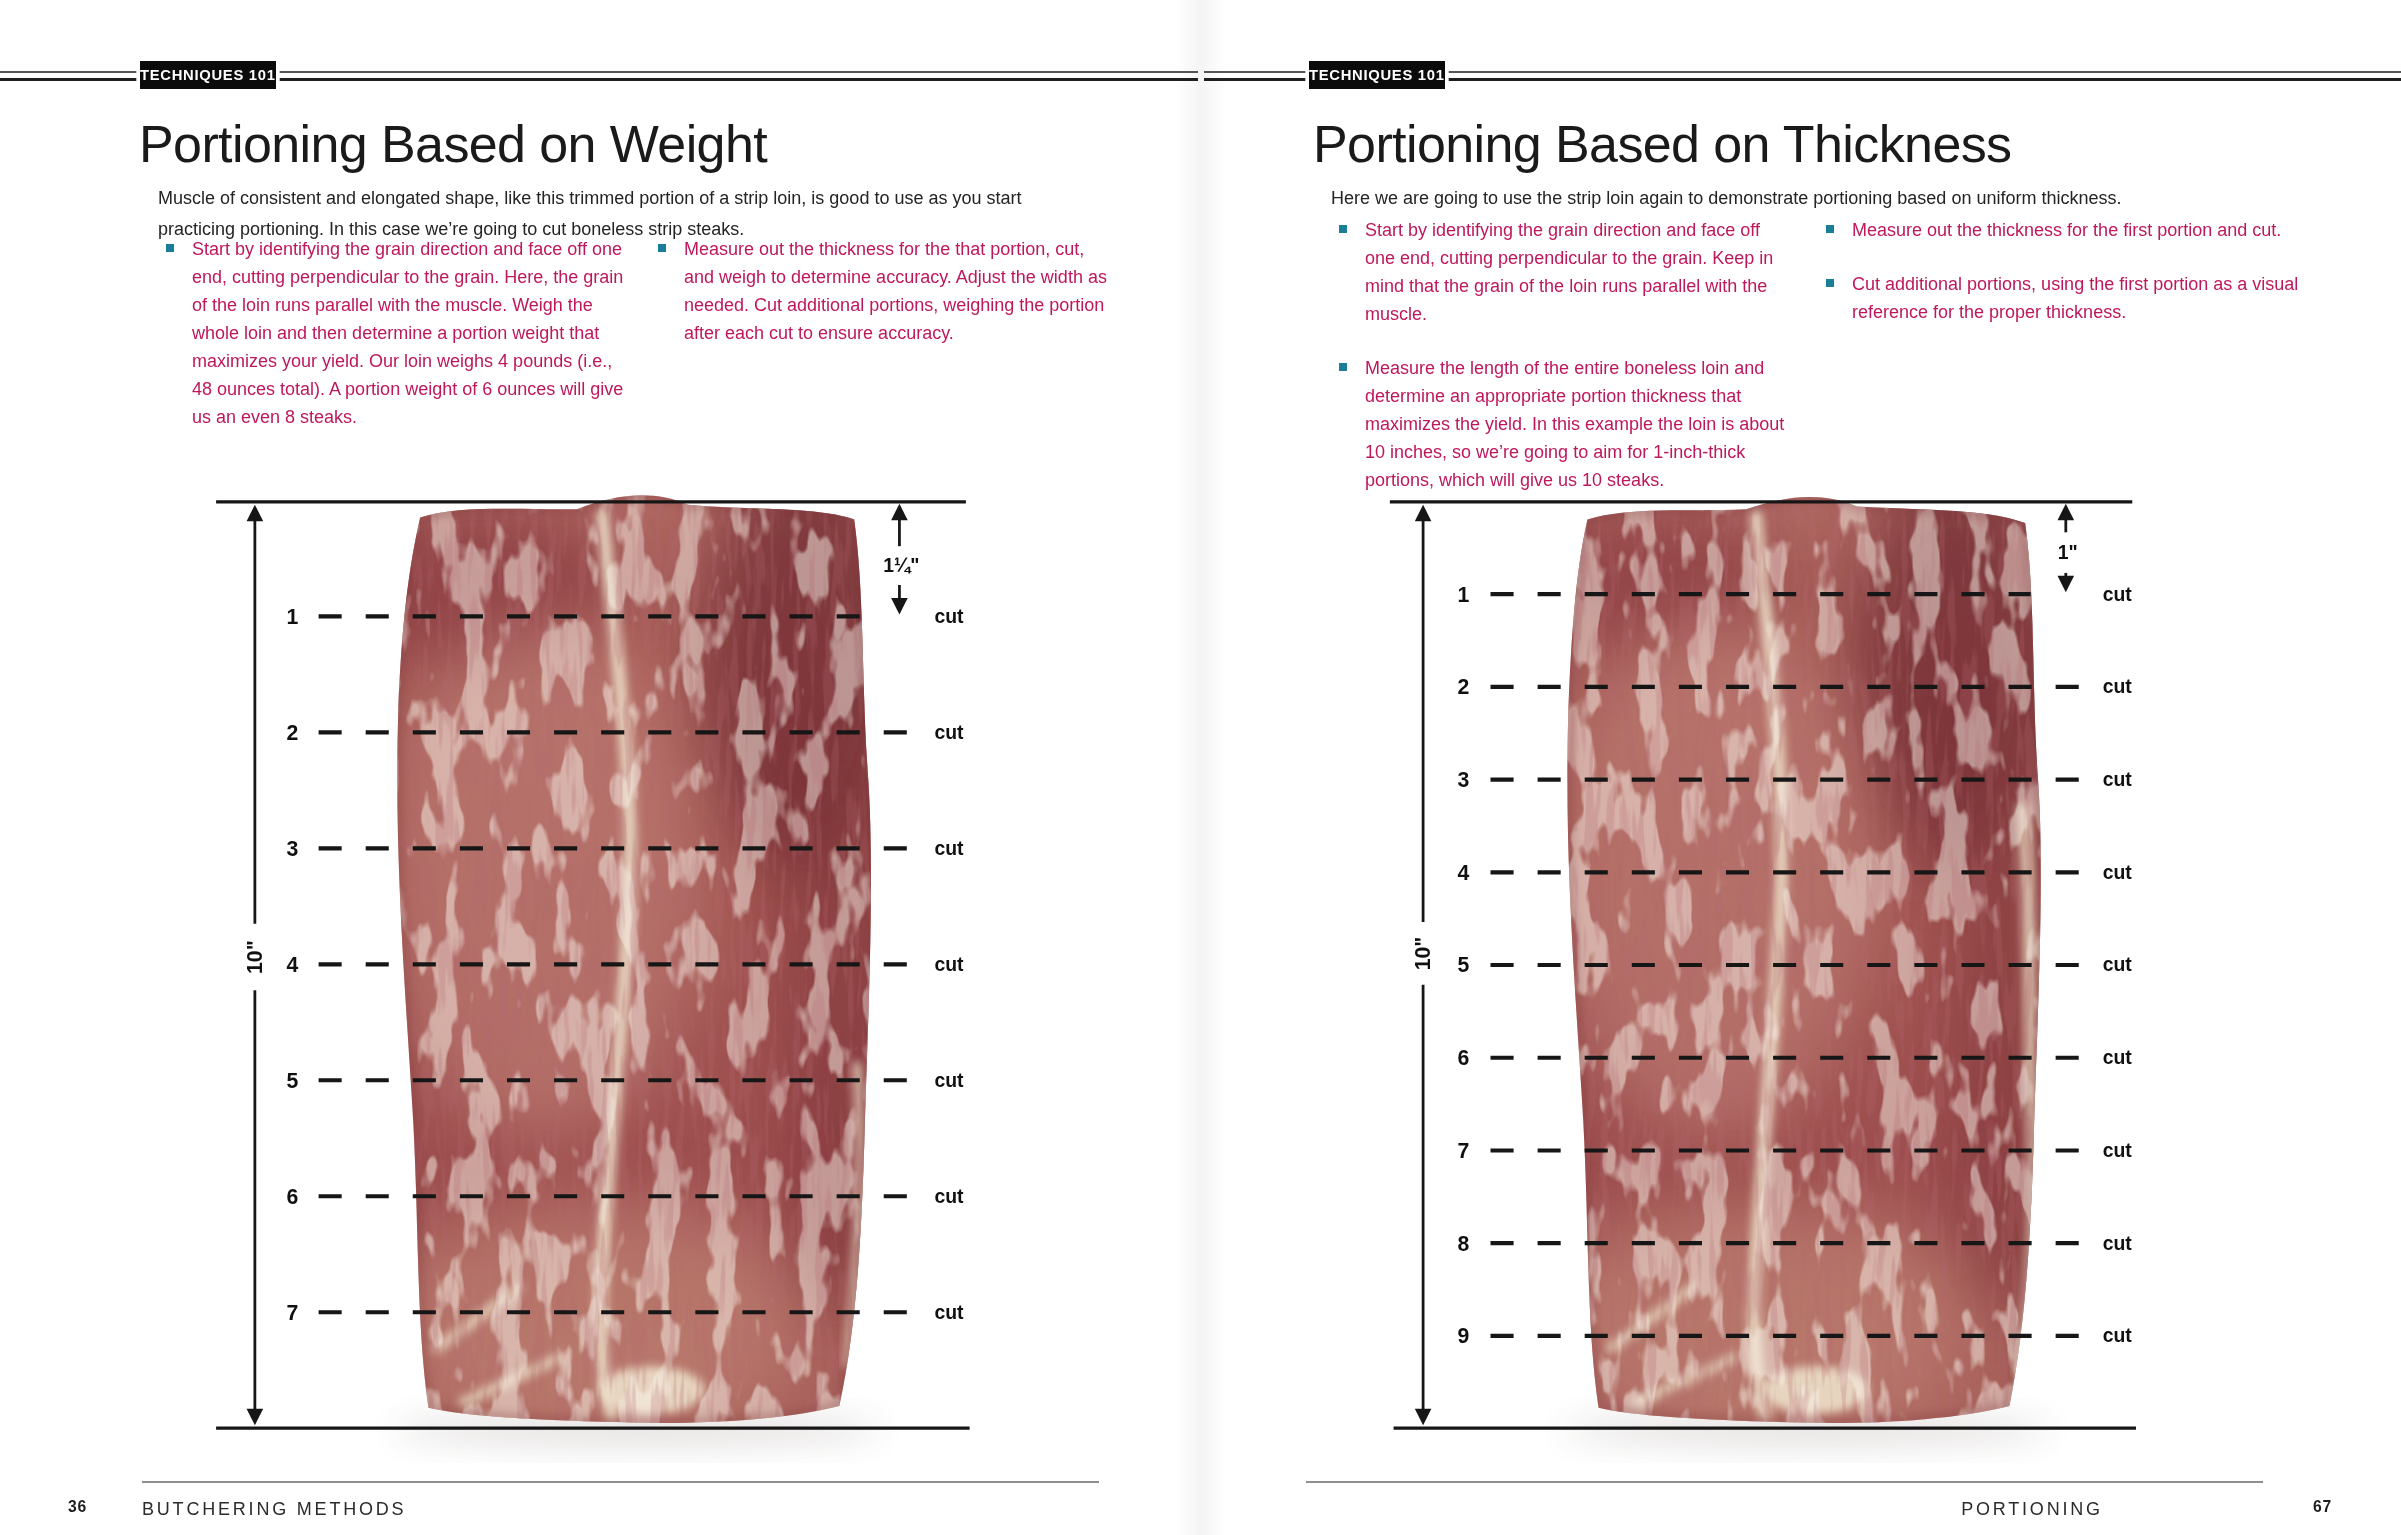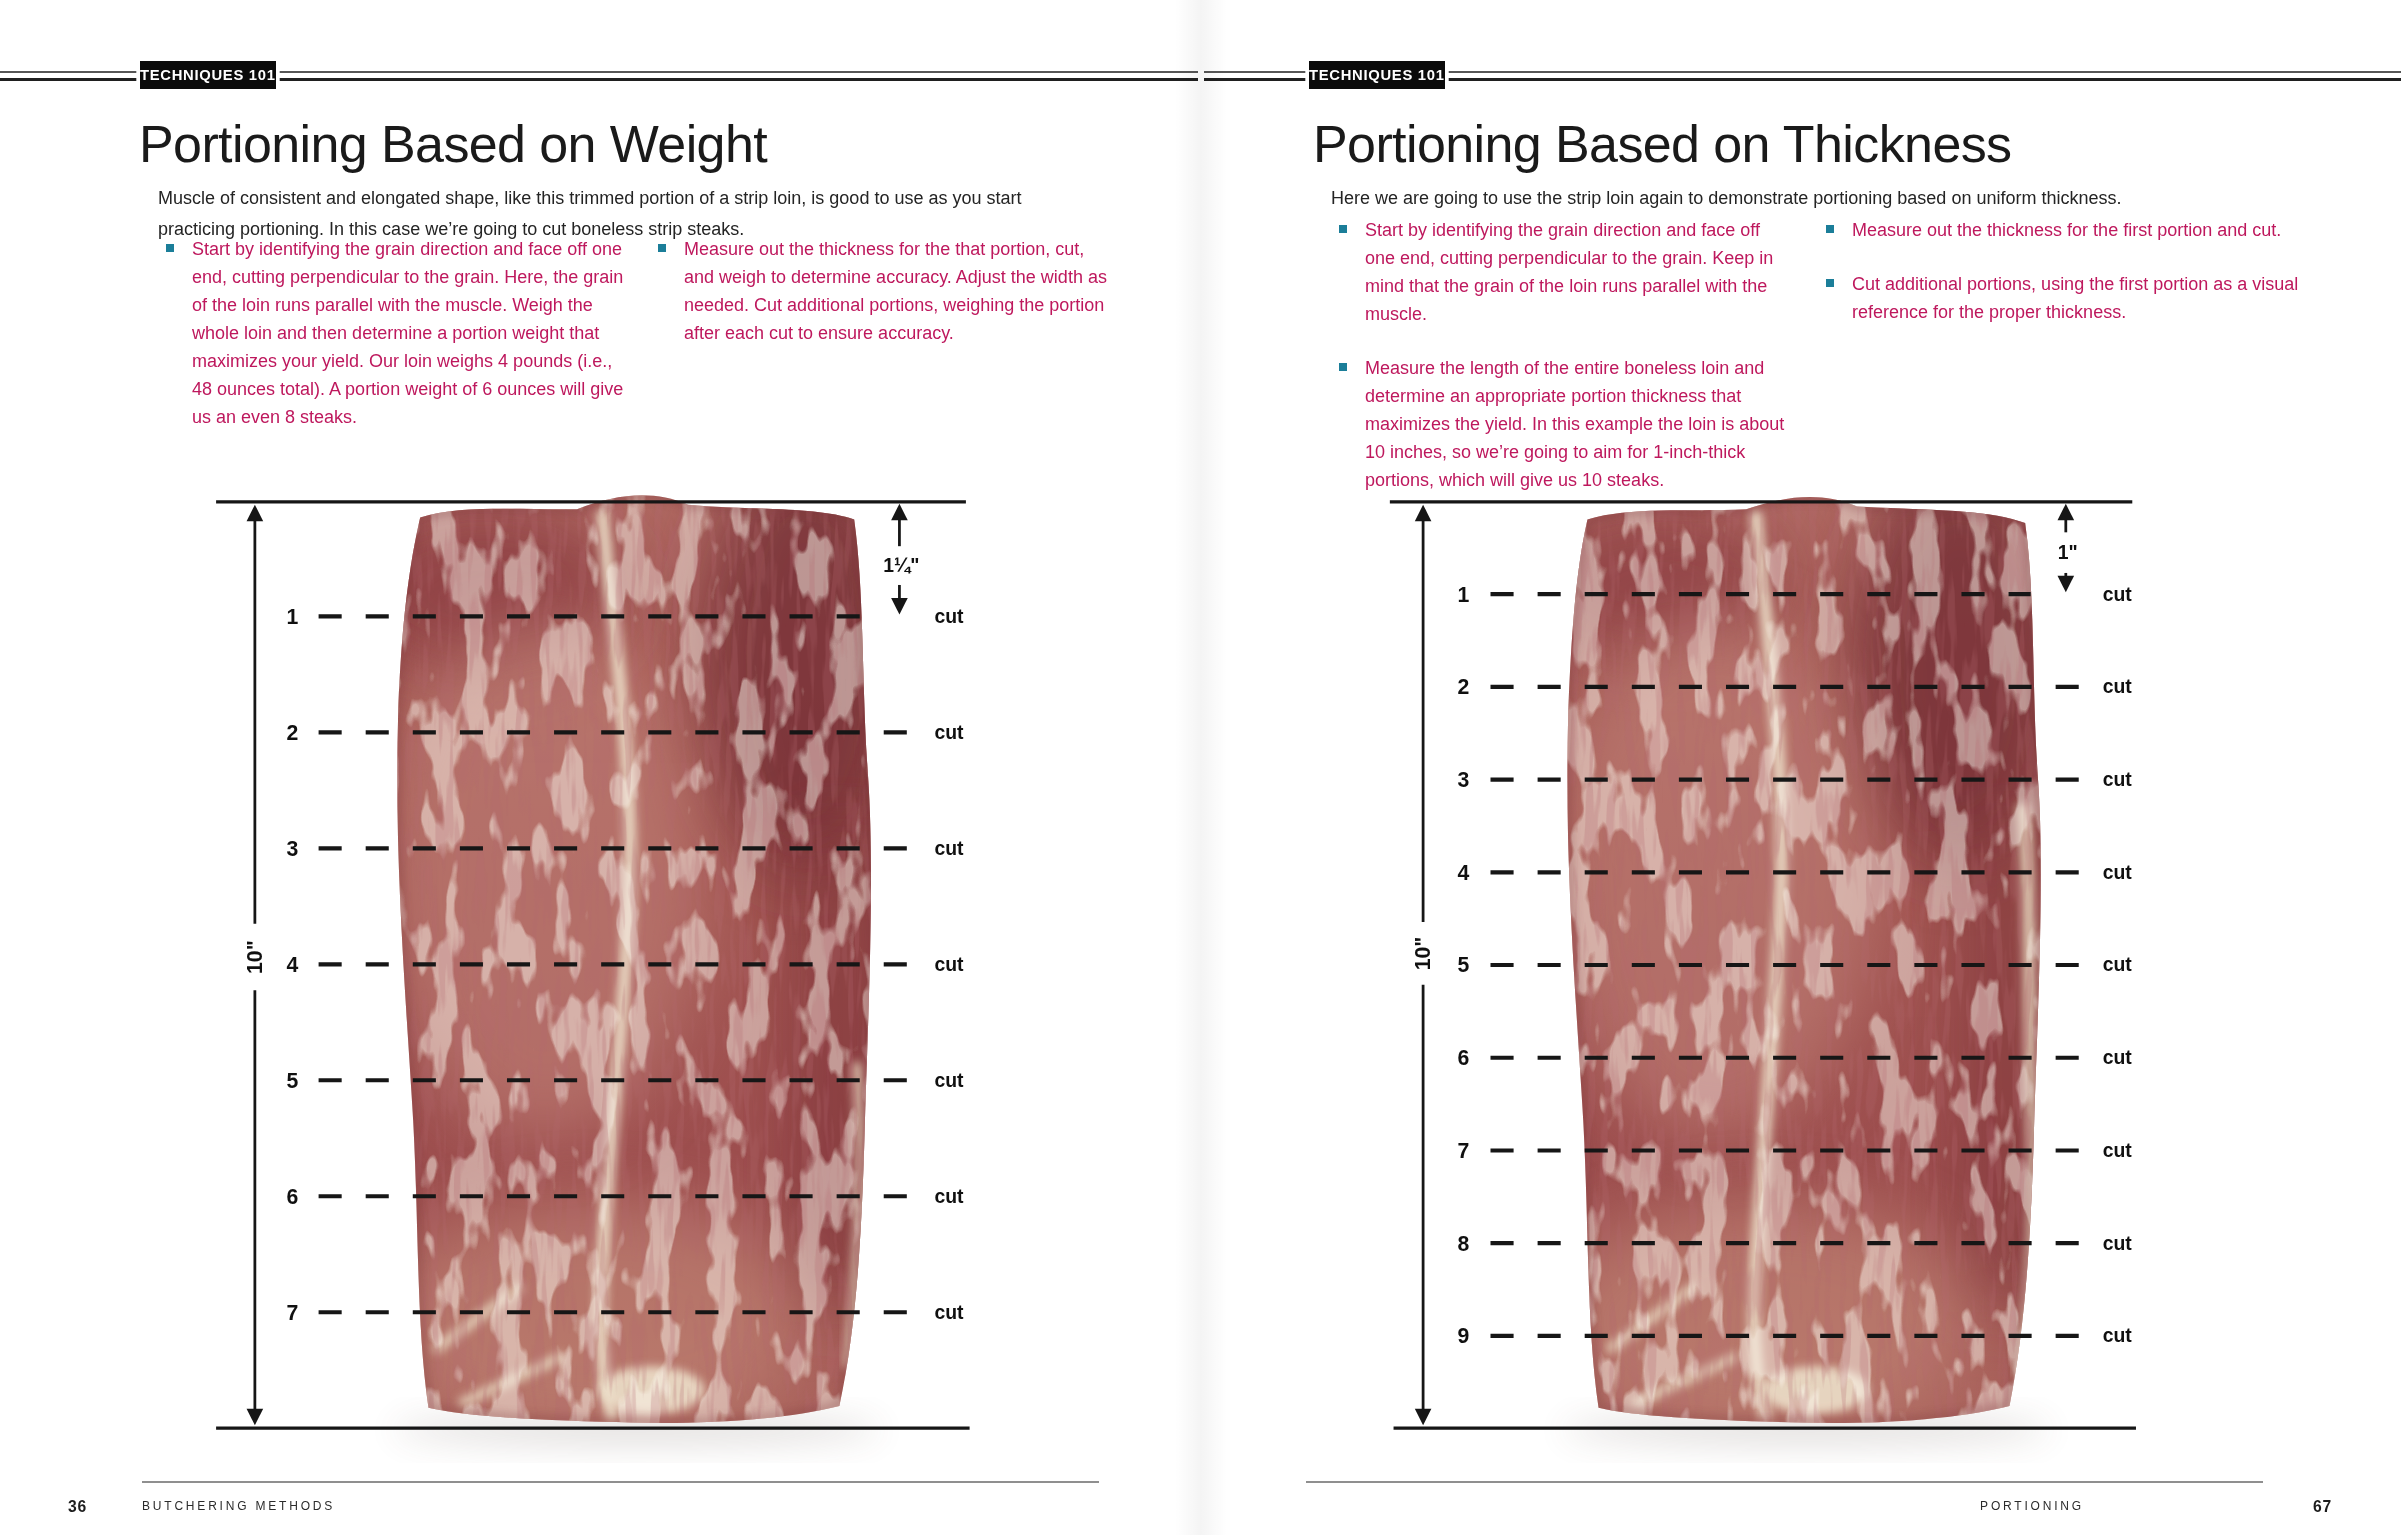--- a/index.html
+++ b/index.html
@@ -36,21 +36,21 @@
   .intro-r{left:1315px;top:167px;width:942px;}
   
   ul.col{position:absolute;margin:0;padding:0 0 0 26px;list-style:none;
     font-size:18px;line-height:28px;color:#be185d;}
   ul.col li{position:relative;}
   ul.col li + li{margin-top:26px;}
   .sq{position:absolute;left:-26px;top:9.2px;width:8.3px;height:8.3px;}
   
   .frule{position:absolute;height:1.8px;background:#8f8f8f;}
   .pnum{position:absolute;font-size:15.7px;font-weight:600;letter-spacing:0.9px;color:#1d1d1d;}
-  .fsec{position:absolute;font-size:12px;font-weight:500;letter-spacing:2.8px;color:#2b2b2b;white-space:nowrap;}
+  .fsec{position:absolute;font-size:18px;font-weight:500;letter-spacing:2.8px;color:#2b2b2b;white-space:nowrap;}
   svg.fig{position:absolute;pointer-events:none;}
 </style>
 </head>
 <body>
 
 <div class="rule1"></div>
 <div class="rule2"></div>
 <div class="gutter-gap"></div>
 <div class="gutter-shade"></div>
 <div class="badge badge-l">TECHNIQUES 101</div>

